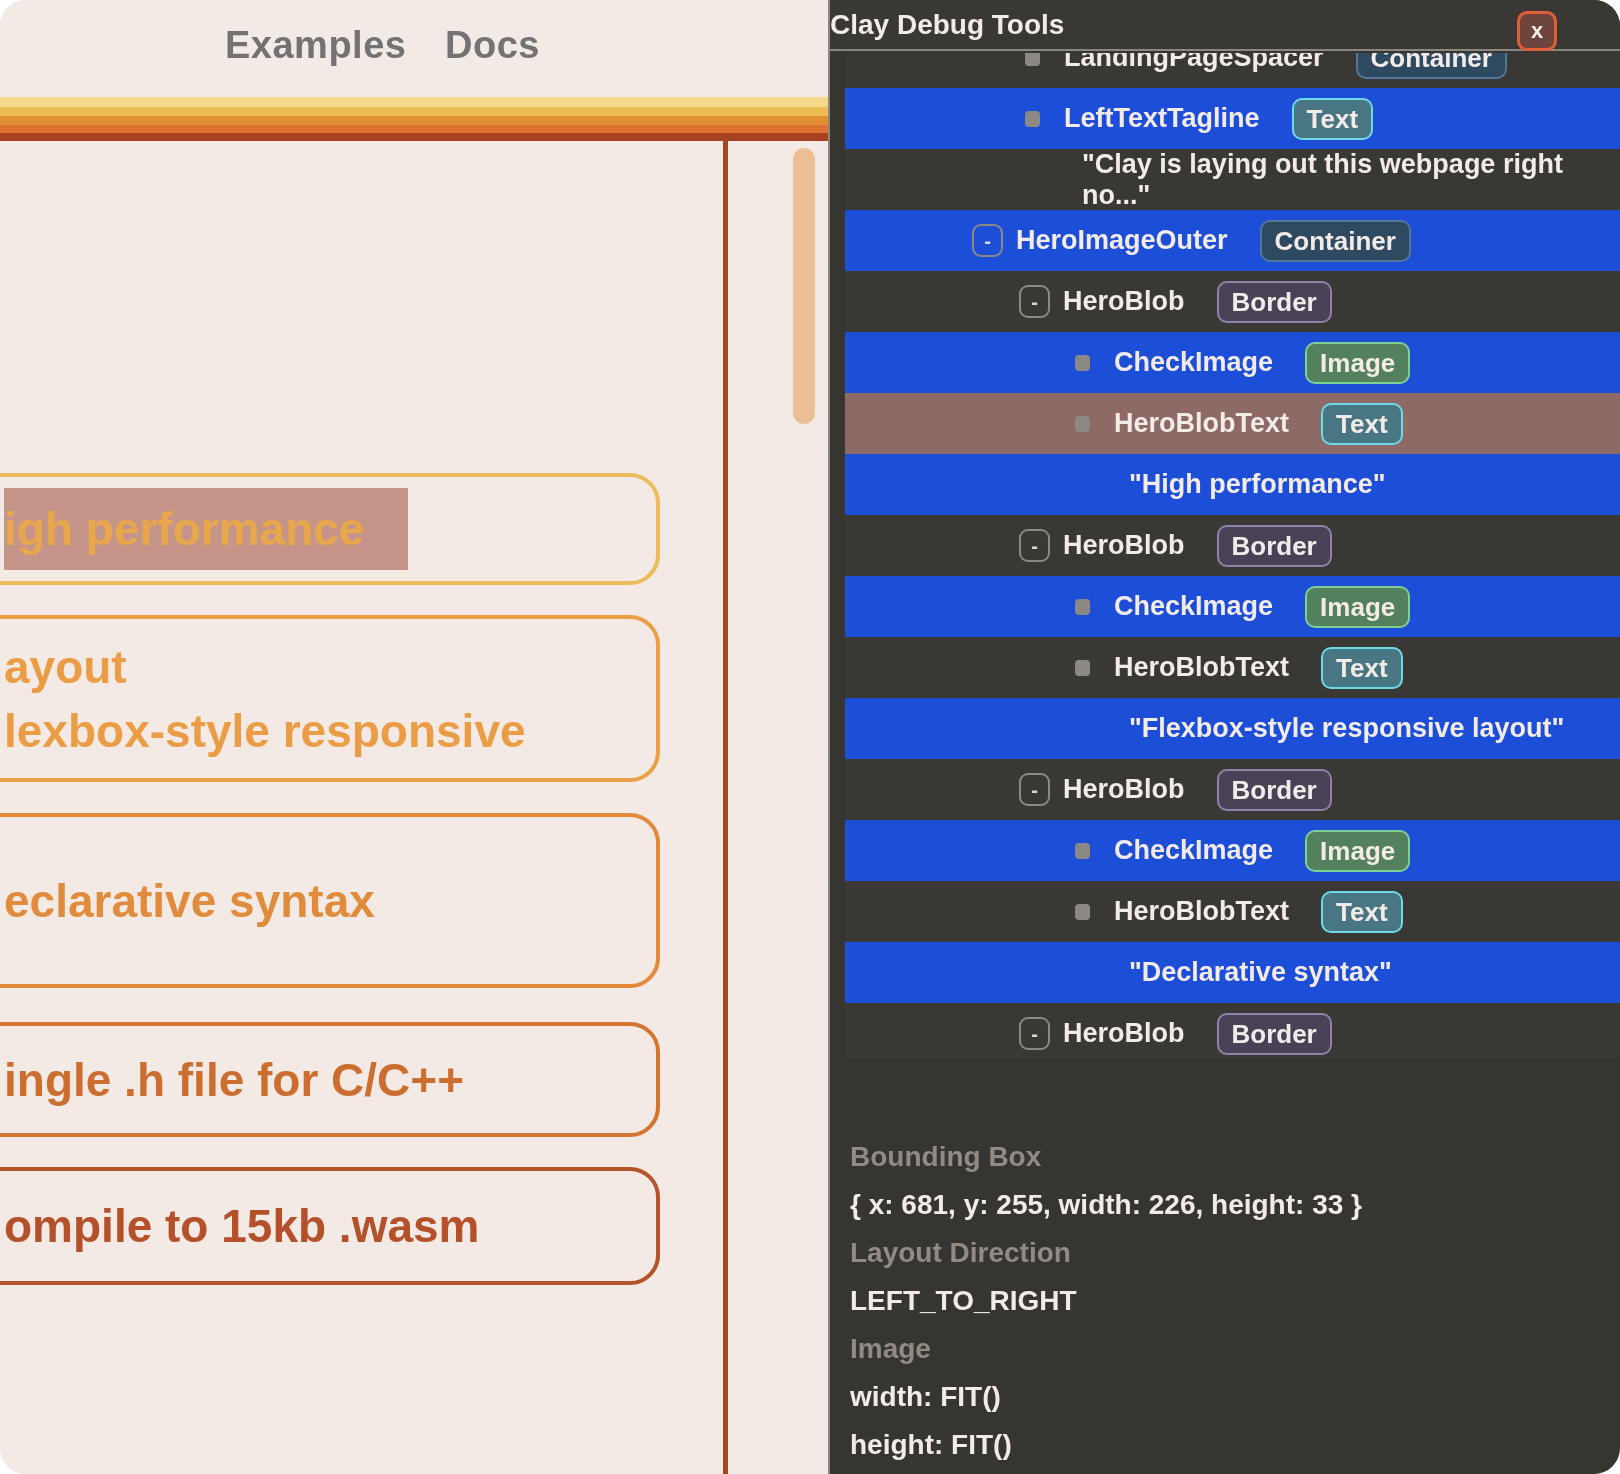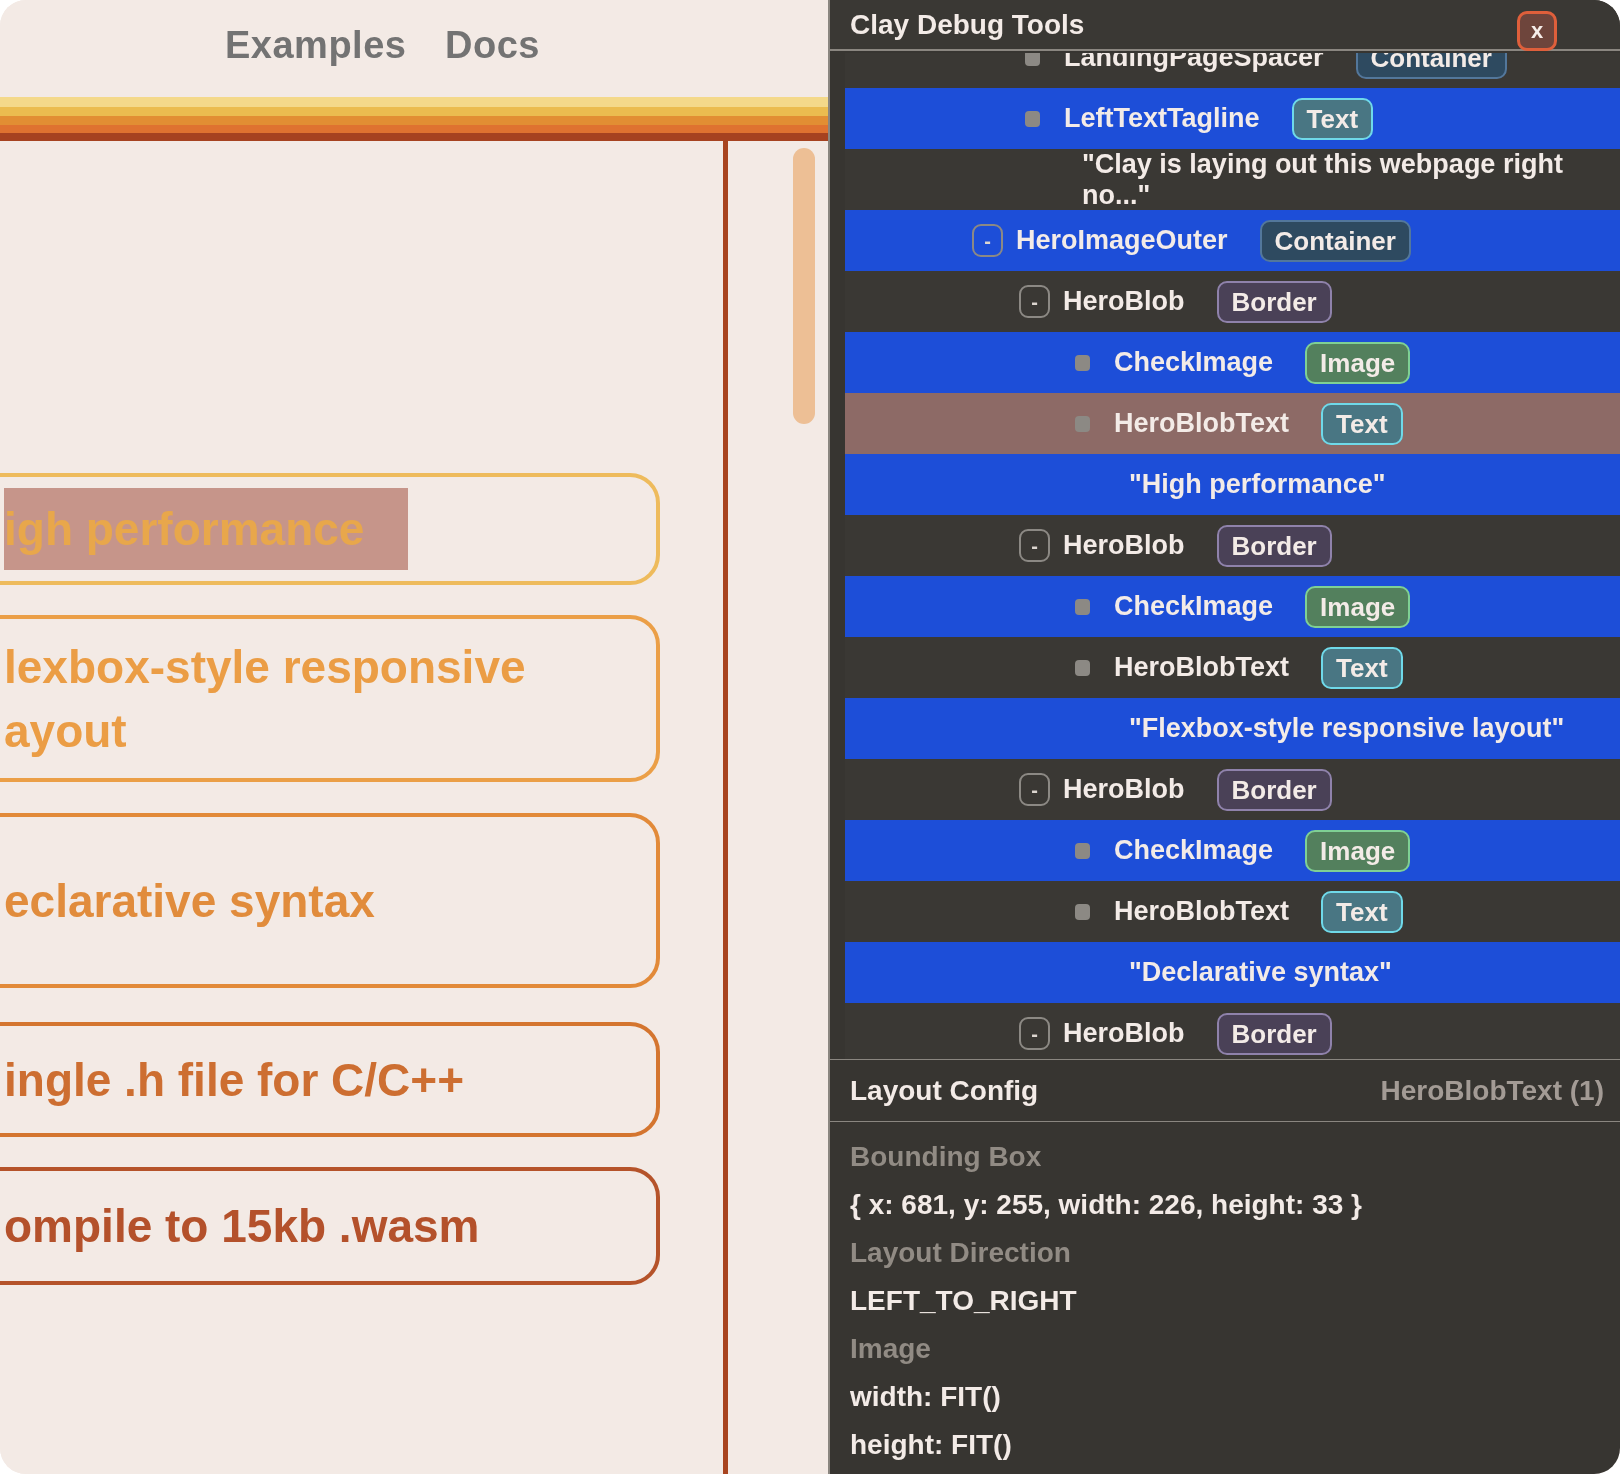--- a/index.html
+++ b/index.html
@@ -16,21 +16,21 @@
   .scroll-thumb{position:absolute;left:793px;top:148px;width:22px;height:276px;border-radius:11px;background:#edbf95;}
 
   .hero-box{position:absolute;left:-44px;width:704px;border:4px solid;border-radius:30px;
     display:flex;flex-direction:column;justify-content:center;padding-left:44px;}
   .hero-line{font-size:46px;font-weight:700;line-height:64px;white-space:nowrap;}
   .hero-line .hl{display:inline-block;width:404px;padding:9px 0;background:#c6958a;}
 
   
   .panel{position:absolute;left:828px;top:0;width:792px;height:1474px;background:#373531;border-left:2px solid #8a8680;}
   .panel-header{position:absolute;left:0;top:0;width:100%;height:51px;background:#3a3834;border-bottom:2px solid #8a8680;
-    display:flex;align-items:center;padding-left:20px;}
+    display:flex;align-items:center;}
   .panel-title{font-size:28px;font-weight:700;color:#f3ebe7;}
   .close-btn{position:absolute;right:63px;top:11px;width:40px;height:40px;border-radius:10px;background:#6e453c;
     border:3px solid #df5f3b;display:flex;align-items:center;justify-content:center;color:#f6ede9;
     font-size:22px;font-weight:700;cursor:pointer;line-height:1;}
 
   .tree{position:absolute;left:0;top:53px;width:100%;height:1006px;overflow:hidden;}
   .guide{position:absolute;width:1.5px;background:#6e6b66;}
   .tree-row{position:absolute;left:15px;width:100%;height:61px;display:flex;align-items:center;font-size:27px;font-weight:600;color:#f3ebe7;}
   .tree-row.even{background:#3a3834;}
   .tree-row.odd{background:#1d4ed8;}
@@ -68,22 +68,22 @@
       </div>
 
     <div class="page-divider"></div>
     <div class="scroll-thumb"></div>
 
     <div id="hero-boxes">
         <div class="hero-box" style="top: 473px; height: 112px; border-color: rgb(238, 187, 92); color: rgb(232, 167, 75);">
           <div class="hero-line"><span class="hl" style="background: rgb(198, 149, 138);">igh performance</span></div>
         </div>
         <div class="hero-box" style="top: 615px; height: 167px; border-color: rgb(235, 159, 71); color: rgb(235, 157, 69);">
+          <div class="hero-line">ayout</div>
           <div class="hero-line">lexbox-style responsive</div>
-          <div class="hero-line">ayout</div>
         </div>
         <div class="hero-box" style="top: 813px; height: 175px; border-color: rgb(226, 138, 57); color: rgb(225, 140, 60);">
           <div class="hero-line">eclarative syntax</div>
         </div>
         <div class="hero-box" style="top: 1022px; height: 115px; border-color: rgb(212, 117, 47); color: rgb(205, 110, 49);">
           <div class="hero-line">ingle .h file for C/C++</div>
         </div>
         <div class="hero-box" style="top: 1167px; height: 118px; border-color: rgb(181, 83, 42); color: rgb(180, 81, 43);">
           <div class="hero-line">ompile to 15kb .wasm</div>
         </div>
@@ -173,24 +173,20 @@
         <div class="tree-row odd" style="top: 889px; padding-left: 284px;">
           <span class="quote-text">"Declarative syntax"</span>
         </div>
         <div class="tree-row even" style="top: 950px; padding-left: 174px;">
           <div class="collapse-btn">-</div>
           <span class="">HeroBlob</span>
           <span class="badge" style="background: rgb(74, 65, 87); border-color: rgb(143, 130, 171);">Border</span>
         </div>
       </div>
 
-    <div class="config-bar">
-      <span class="cfg-title">Layout Config</span>
-      <span class="cfg-sel">HeroBlobText (1)</span>
-    </div>
     <div class="config-list" id="config-list">
         <div class="cfg-line label">Bounding Box</div>
         <div class="cfg-line value">{ x: 681, y: 255, width: 226, height: 33 }</div>
         <div class="cfg-line label">Layout Direction</div>
         <div class="cfg-line value">LEFT_TO_RIGHT</div>
         <div class="cfg-line label">Image</div>
         <div class="cfg-line value">width: FIT()</div>
         <div class="cfg-line value">height: FIT()</div>
       </div>
   </div>

